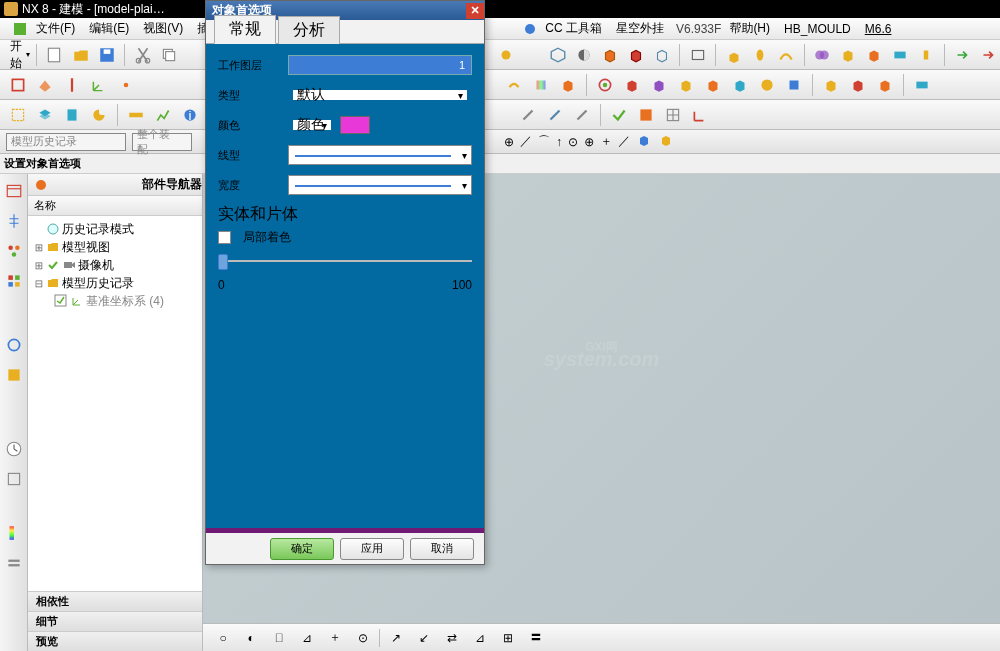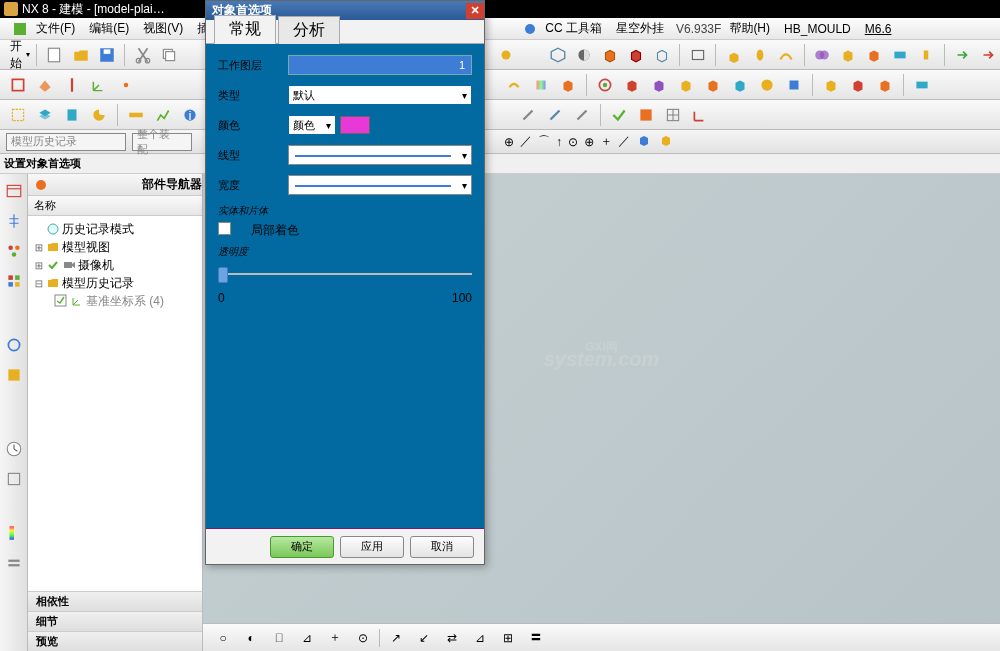--- a/index.html
+++ b/index.html
@@ -63,34 +63,34 @@
 .dialog { position: absolute; left: 205px; top: 0; width: 280px; height: 565px; background: #0369a1; border: 1px solid #666; box-shadow: 2px 2px 8px rgba(0,0,0,0.3); display: flex; flex-direction: column; z-index: 100; }
 .dialog .dlg-title { height: 19px; background: linear-gradient(#4a7ab5,#2a5a95); color: #fff; display: flex; align-items: center; padding-left: 6px; font-weight: bold; font-size: 12px; }
 .dialog .dlg-title .close { margin-left: auto; width: 18px; height: 16px; background: #d04030; color: #fff; display: flex; align-items: center; justify-content: center; font-size: 11px; cursor: pointer; }
 .dialog .dlg-tabs { height: 24px; background: #f2f2f2; display: flex; align-items: flex-end; padding-left: 8px; border-bottom: 1px solid #aaa; }
 .dialog .dlg-tabs .tab { padding: 3px 14px; border: 1px solid #aaa; border-bottom: none; background: #e8e8e8; margin-right: 2px; margin-bottom: -1px; font-size: 16px; }
 .dialog .dlg-tabs .tab.active { background: #f2f2f2; border-bottom: 1px solid #f2f2f2; }
 .dialog .dlg-body { flex: 1; padding: 10px 12px; overflow: auto; }
 .dialog .drow { display: flex; align-items: center; margin-bottom: 8px; height: 22px; }
 .dialog .drow .label { width: 70px; font-size: 11px; }
 .dialog .drow .num-input { flex: 1; height: 20px; background: #3d7dd6; color: #fff; text-align: right; padding-right: 6px; border: 1px solid #7aa; display: flex; align-items: center; justify-content: flex-end; font-size: 11px; }
-.dialog .drow select, .dialog .drow .combo { flex: 1; height: 20px; border: 1px solid #0369a1; background: #fff; font-size: 11px; padding-left: 4px; display: flex; align-items: center; position: relative; }
+.dialog .drow select, .dialog .drow .combo { flex: 1; height: 20px; border: 5px solid #0369a1; background: #fff; font-size: 14px; padding-left: 4px; display: flex; align-items: center; position: relative; }
 .dialog .drow .combo::after { content: "▾"; position: absolute; right: 4px; font-size: 10px; }
 .dialog .drow .color-sw { width: 30px; height: 18px; border: 1px solid #666; margin-left: 4px; }
 .dialog .drow .line-prev { flex: 1; height: 20px; border: 1px solid #888; background: #fff; position: relative; display: flex; align-items: center; }
 .dialog .drow .line-prev::before { content: ""; position: absolute; left: 6px; right: 20px; top: 50%; border-top: 2px solid #3d7dd6; }
 .dialog .drow .line-prev::after { content: "▾"; position: absolute; right: 4px; font-size: 10px; }
-.dialog .sect-label { font-size: 10px; margin: 6px 0 4px; font-style: italic; }
-.dialog .chk { display: flex; gap: 20px; margin-bottom: 4px; font-size: 11px; }
+.dialog .sect-label { font-size: 16px; margin: 6px 0 4px; }
+.dialog .chk { display: flex; align-items: center; gap: 12px; margin-bottom: 4px; font-size: 11px; }
 .dialog .chk .box { width: 13px; height: 13px; border: 1px solid #888; background: #fff; }
 .dialog .slider-row { margin: 6px 0; position: relative; height: 20px; }
 .dialog .slider-row .track { position: absolute; left: 0; right: 0; top: 8px; height: 2px; background: #bbb; }
 .dialog .slider-row .thumb { position: absolute; left: 0; top: 2px; width: 10px; height: 16px; background: #6da4dc; border: 1px solid #3d7dd6; border-radius: 2px; }
 .dialog .slider-labels { display: flex; justify-content: space-between; font-size: 11px; margin-bottom: 4px; }
-.dialog .dlg-footer { height: 36px; border-top: 1px solid #701a75; display: flex; align-items: center; justify-content: flex-end; gap: 6px; padding-right: 10px; background: #f2f2f2; }
+.dialog .dlg-footer { height: 36px; border-top: 5px solid #701a75; display: flex; align-items: center; justify-content: flex-end; gap: 6px; padding-right: 10px; background: #f2f2f2; }
 .dialog .dlg-footer .fbtn { width: 64px; height: 22px; border: 1px solid #888; background: linear-gradient(#fdfdfd,#e4e4e4); border-radius: 3px; font-size: 11px; display: flex; align-items: center; justify-content: center; cursor: pointer; }
 .dialog .dlg-footer .fbtn.ok { background: linear-gradient(#b8e8a0,#7ac85a); border-color: #4a9830; }
 
 
 .ic-yellow { fill: #e8b020; }
 .ic-green { fill: #5ab030; }
 .ic-blue { fill: #3d7dd6; }
 .ic-red { fill: #d04030; }
 .ic-purple { fill: #9050c0; }
 .ic-orange { fill: #e87020; }
@@ -665,21 +665,20 @@
     </div>
     <div class="drow">
       <div class="label">宽度</div>
       <div class="line-prev"></div>
     </div>
     <div class="sect-label">实体和片体</div>
     <div class="chk">
       <div class="box"></div>
       <span>局部着色</span>
     </div>
-    <div class="sect-label">透明度</div>
     <div class="slider-row">
       <div class="track"></div>
       <div class="thumb"></div>
     </div>
     <div class="slider-labels">
       <span>0</span>
       <span>100</span>
     </div>
   </div>
   <div class="dlg-footer">

